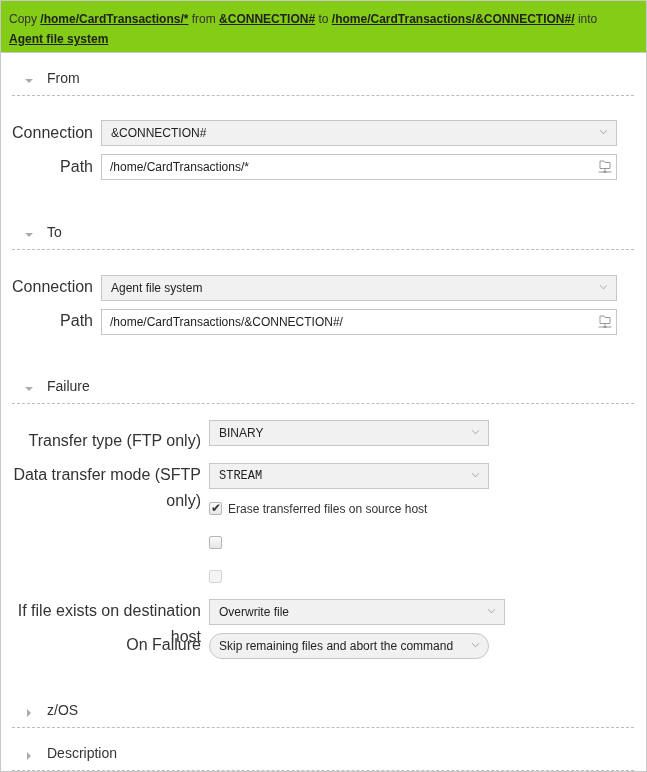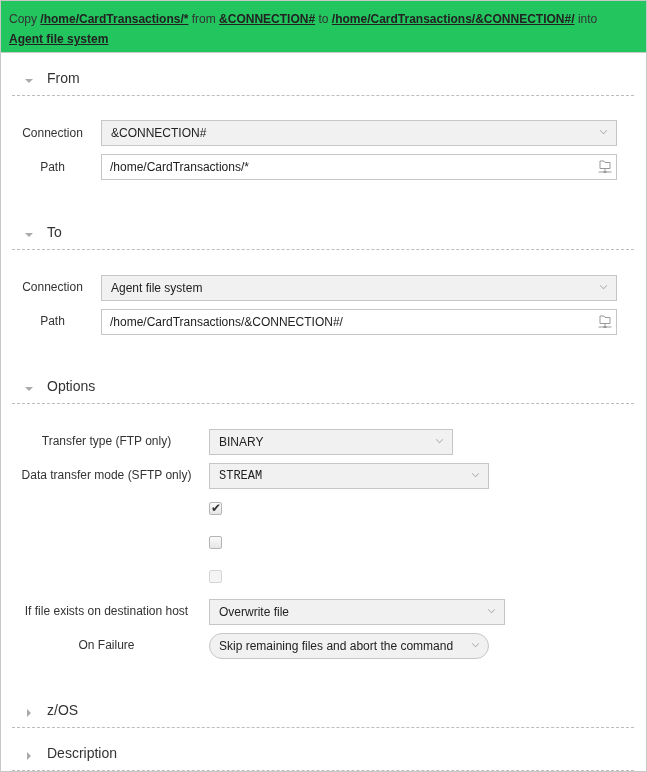--- a/index.html
+++ b/index.html
@@ -1,26 +1,26 @@
 <!DOCTYPE html>
 <html><head>
   <meta charset="utf-8">
   <style>
     * { box-sizing: border-box; margin: 0; padding: 0; }
     html, body { width: 647px; height: 772px; overflow: hidden; background: #ffffff; }
     body { font-family: "Liberation Sans", sans-serif; font-size: 12px; color: #333; position: relative; }
     .frame { position: absolute; left: 0; top: 0; width: 647px; height: 772px; border: 1px solid #c8c8c8; background: #fff; }
-    .summary { position: absolute; left: 0; top: 0; width: 647px; height: 53px; background: #22c55e; border: 1px solid #c8c8c8; padding: 8px 7px 0 8px; line-height: 20px; font-size: 12px; color: #333; }
+    .summary { position: absolute; left: 0; top: 0; width: 647px; height: 53px; background: #84cc16; border: 1px solid #c8c8c8; padding: 8px 7px 0 8px; line-height: 20px; font-size: 12px; color: #333; }
     .summary .hl { font-weight: bold; text-decoration: underline; color: #222; }
     .section-header { position: absolute; left: 12px; width: 622px; height: 28px; border-bottom: 1px dashed #bdbdbd; }
     .section-header .tri { position: absolute; left: 13px; top: 10px; width: 0; height: 0; }
     .tri.open { border-left: 4px solid transparent; border-right: 4px solid transparent; border-top: 4px solid #aaa; top: 11px; }
     .tri.closed { border-top: 4px solid transparent; border-bottom: 4px solid transparent; border-left: 4px solid #aaa; top: 9px; left: 15px; }
     .section-header .title { position: absolute; left: 35px; top: 0; font-size: 14px; color: #333; line-height: 20px; }
-    .label { position: absolute; text-align: center; font-size: 12px; color: #333; line-height: 26px; }
+    .label { position: absolute; text-align: right; font-size: 16px; color: #333; line-height: 26px; }
     .select { position: absolute; height: 26px; background: #f1f1f1; border: 1px solid #c6c6c6; padding-left: 9px; line-height: 24px; font-size: 12px; color: #222; }
     .select .chev { position: absolute; right: 9px; top: 6px; width: 7px; height: 7px; border-right: 1px solid #aaa; border-bottom: 1px solid #aaa; transform: rotate(45deg) scale(0.75); }
     .input { position: absolute; height: 26px; background: #fff; border: 1px solid #c6c6c6; padding-left: 8px; line-height: 24px; font-size: 12px; color: #222; }
     .folder-icon { position: absolute; right: 4px; top: 4px; width: 14px; height: 16px; }
     .cb-row { position: absolute; left: 209px; height: 16px; line-height: 16px; font-size: 12px; color: #333; }
     .cb { position: absolute; left: 0; top: 1px; width: 13px; height: 13px; border: 1px solid #b5b5b5; border-radius: 2px; background: linear-gradient(#fafafa, #e6e6e6); }
     .cb.disabled { border-color: #d5d5d5; background: #f4f4f4; }
     .cb-row .text { position: absolute; left: 19px; top: 0; white-space: nowrap; }
     .cb .check { position: absolute; left: 1px; top: -2px; font-size: 12px; color: #333; line-height: 14px; }
   </style>
@@ -75,37 +75,38 @@
   <svg class="folder-icon" viewBox="0 0 14 16">
     <path d="M2 2 H6 L7 3.5 H12 V9.5 H2 Z" fill="none" stroke="#999" stroke-width="1"></path>
     <line x1="7" y1="9.5" x2="7" y2="12" stroke="#999" stroke-width="1"></line>
     <line x1="0.5" y1="13" x2="13.5" y2="13" stroke="#999" stroke-width="1"></line>
     <rect x="5.5" y="12" width="3" height="2" fill="#999"></rect>
   </svg>
 </div>
 
 <div class="section-header" style="top:376px;">
   <span class="tri open"></span>
-  <span class="title">Options</span>
+  <span class="title">Failure</span>
 </div>
 <div class="label" style="left:12px; top:428px; width:189px;">Transfer type (FTP only)</div>
-<div class="select" style="left:209px; top:429px; width:244px;">
+<div class="select" style="left:209px; top:420px; width:280px;">
   <span>BINARY</span>
   <span class="chev"></span>
 </div>
 <div class="label" style="left:12px; top:462px; width:189px;">Data transfer mode (SFTP only)</div>
 <div class="select" style="left:209px; top:463px; width:280px;font-family:Liberation Mono, monospace;">
   <span>STREAM</span>
   <span class="chev"></span>
 </div>
 
 <div class="cb-row" style="top:501px; width:300px;">
   <span class="cb">
     <span class="check">✔</span>
   </span>
+  <span class="text">Erase transferred files on source host</span>
 </div>
 <div class="cb-row" style="top:535px; width:300px;">
   <span class="cb"></span>
 </div>
 <div class="cb-row" style="top:569px; width:300px;">
   <span class="cb disabled"></span>
 </div>
 
 <div class="label" style="left:12px; top:598px; width:189px;">If file exists on destination host</div>
 <div class="select" style="left:209px; top:599px; width:296px;">

